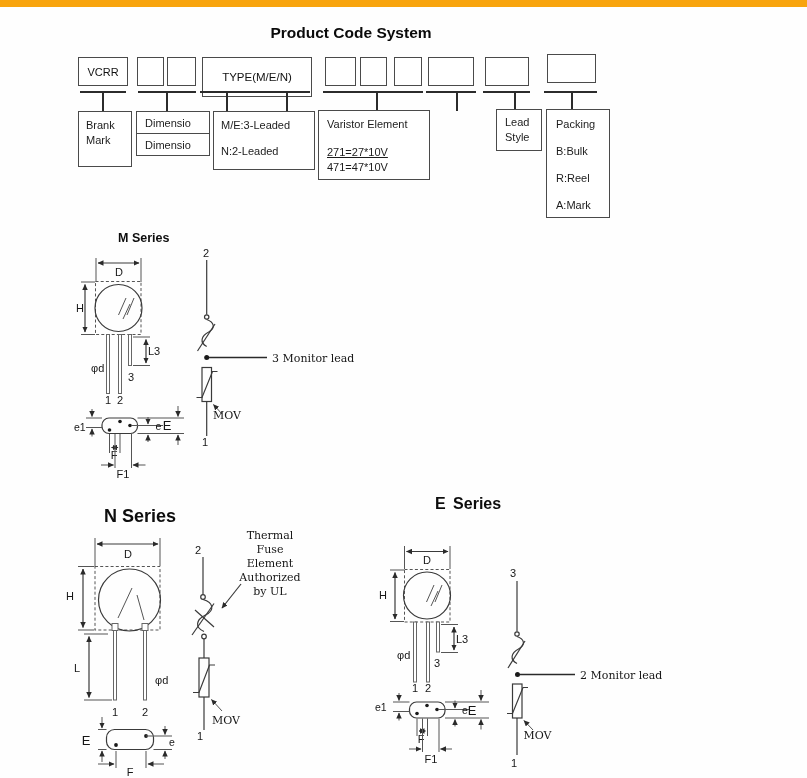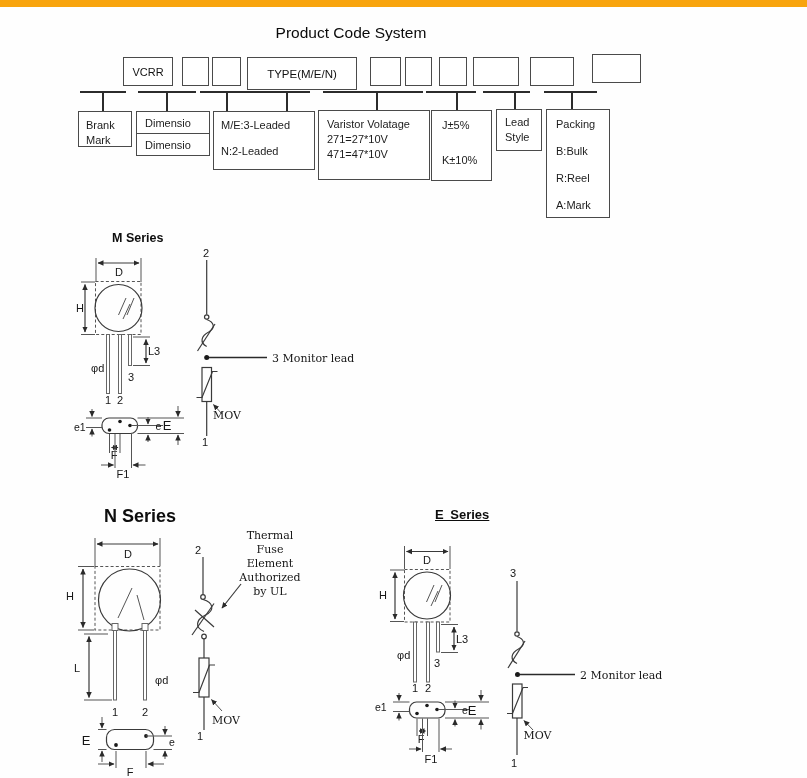--- a/index.html
+++ b/index.html
@@ -1,59 +1,59 @@
 <!DOCTYPE html>
 <html><head>
 <meta charset="utf-8">
 <style>
   html,body{margin:0;padding:0;background:#fff;}
   .page{position:relative;width:807px;height:778px;background:#fefefe;overflow:hidden;
         font-family:"Liberation Sans",sans-serif;color:#1a1a1a;}
   .topbar{position:absolute;left:0;top:0;width:807px;height:7px;}
-  .title{position:absolute;font-weight:normal;font-size:15.5px;color:#0a0a0a;text-align:center;}
+  .title{position:absolute;font-weight:bold;font-size:15.5px;color:#0a0a0a;text-align:center;}
   #pcs-title{left:236px;top:24px;width:230px;}
   #sch-title{left:278px;top:216px;width:182px;word-spacing:7px;}
   .box{position:absolute;border:1.5px solid #4a4a4a;background:#fff;box-sizing:border-box;}
-  .cb{display:flex;align-items:center;justify-content:center;font-size:11px;color:#111;margin-left:45px;}
+  .cb{display:flex;align-items:center;justify-content:center;font-size:11px;color:#111;}
   .cb1{left:78px;top:57px;width:50px;height:29px;}
   .cb2{left:137px;top:57px;width:27px;height:29px;}
   .cb3{left:167px;top:57px;width:29px;height:29px;}
-  .cb4{left:202px;top:57px;width:110px;height:33px;font-size:11.5px;}
+  .cb4{left:202px;top:57px;width:110px;height:40px;font-size:11.5px;}
   .cb5{left:325px;top:57px;width:31px;height:29px;}
   .cb6{left:360px;top:57px;width:27px;height:29px;}
   .cb7{left:394px;top:57px;width:28px;height:29px;}
   .cb8{left:428px;top:57px;width:46px;height:29px;}
   .cb9{left:485px;top:57px;width:44px;height:29px;}
   .cb10{left:547px;top:54px;width:49px;height:29px;}
   .hline{position:absolute;height:2px;background:#2b2b2b;}
   .vline{position:absolute;width:1.5px;background:#2b2b2b;}
   .u1{left:80px;top:91px;width:46px;}  .u2{left:138px;top:91px;width:58px;}
   .u3{left:200px;top:91px;width:110px;}.u4{left:323px;top:91px;width:100px;}
   .u5{left:426px;top:91px;width:50px;} .u6{left:483px;top:91px;width:47px;}
   .u7{left:544px;top:91px;width:53px;}
   .c1{left:102px;}.c2{left:166px;}.c3{left:226px;}.c4{left:286px;}
   .c5{left:376px;}.c6{left:456px;}.c7{left:514px;}.c8{left:571px;}
   .conn{top:93px;height:18px;}
   .desc{font-size:11px;line-height:15px;color:#1c1c1c;}
-  .d1{left:78px;top:111px;width:54px;height:36px;padding:6px 2px 0 7px;}
+  .d1{left:78px;top:111px;width:54px;height:56px;padding:6px 2px 0 7px;}
   .d2a{left:136px;top:111px;width:74px;height:23px;padding:4px 0 0 8px;}
   .d2b{left:136px;top:132.5px;width:74px;height:23px;padding:4px 0 0 8px;}
   .d3{left:213px;top:111px;width:102px;height:59px;padding:6px 0 0 7px;}
   .d3 .gap{margin-top:11px;}
   .d4{left:318px;top:110px;width:112px;height:70px;padding:6px 0 0 8px;}
-  .d4 .gap{}
+  .d4 .gap{margin-top:13px;text-decoration:underline;}
   .d5{left:431px;top:110px;width:61px;height:71px;padding:7px 0 0 10px;}
   .d5 .gap{margin-top:20px;}
   .d6{left:496px;top:109px;width:46px;height:42px;padding:5px 4px 0 8px;}
   .d7{left:546px;top:109px;width:64px;height:109px;padding:7px 0 0 9px;}
   .d7 div{margin-bottom:12px;}
   .series-title{position:absolute;font-weight:bold;font-size:12.5px;color:#0d0d0d;}
-  #m-title{left:97px;top:231px;padding-left:15px;}
+  #m-title{left:103px;top:231px;padding-left:15px;}
   #n-title{left:104px;top:506px;font-size:18px;}
-  #e-title{left:435px;top:507px;font-size:13px;word-spacing:3px;text-decoration:underline;}
+  #e-title{left:435px;top:495px;font-size:16px;word-spacing:3px;}
   svg{position:absolute;overflow:visible;}
   #m-svg{left:70px;top:246px;}
   #n-svg{left:60px;top:500px;}
   #e-svg{left:370px;top:500px;}
   .ln{stroke:#3a3a3a;stroke-width:1.2;fill:none;}
   .thin{stroke:#555;stroke-width:1;fill:none;}
   .dash{stroke:#555;stroke-width:1;fill:none;stroke-dasharray:3,2.2;}
   .lead{fill:#fff;stroke:#666;stroke-width:1;}
   .dot{fill:#1a1a1a;stroke:none;}
   .thick{stroke:#2a2a2a;stroke-width:1.6;fill:none;}
@@ -102,27 +102,23 @@
     <div>Brank</div>
     <div>Mark</div>
   </div>
   <div class="box desc d2a">Dimensio</div>
   <div class="box desc d2b">Dimensio</div>
   <div class="box desc d3">
     <div>M/E:3-Leaded</div>
     <div class="gap">N:2-Leaded</div>
   </div>
   <div class="box desc d4">
-    <div>Varistor Volatage</div>
+    <div>Varistor Element</div>
     <div class="gap">271=27*10V</div>
     <div>471=47*10V</div>
-  </div>
-  <div class="box desc d5">
-    <div>J±5%</div>
-    <div class="gap">K±10%</div>
   </div>
   <div class="box desc d6">
     <div>Lead</div>
     <div>Style</div>
   </div>
   <div class="box desc d7">
     <div>Packing</div>
     <div>B:Bulk</div>
     <div>R:Reel</div>
     <div>A:Mark</div>

